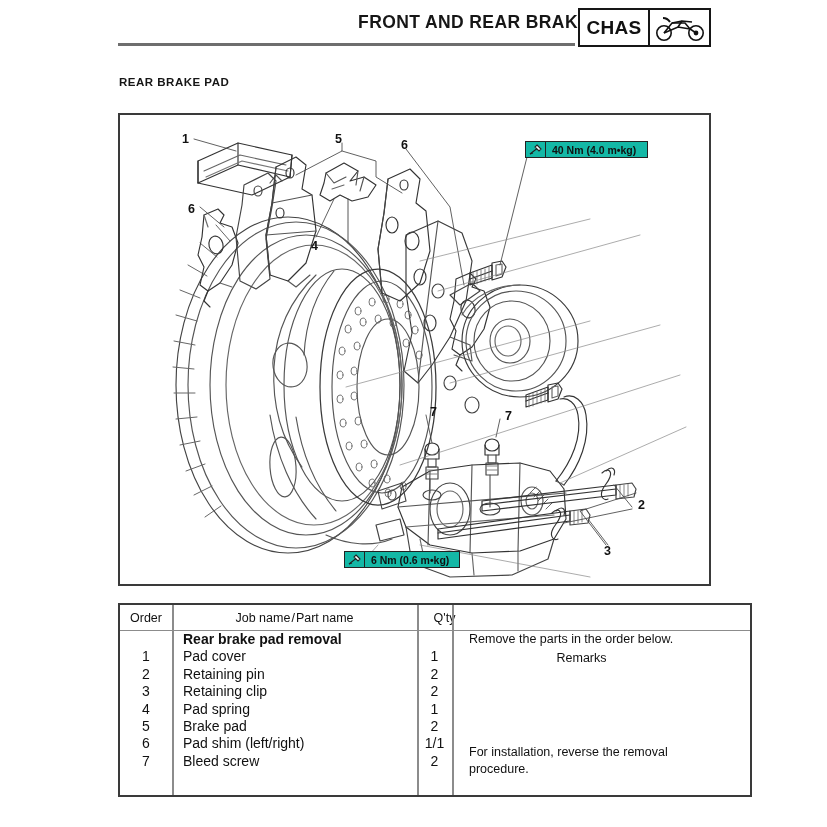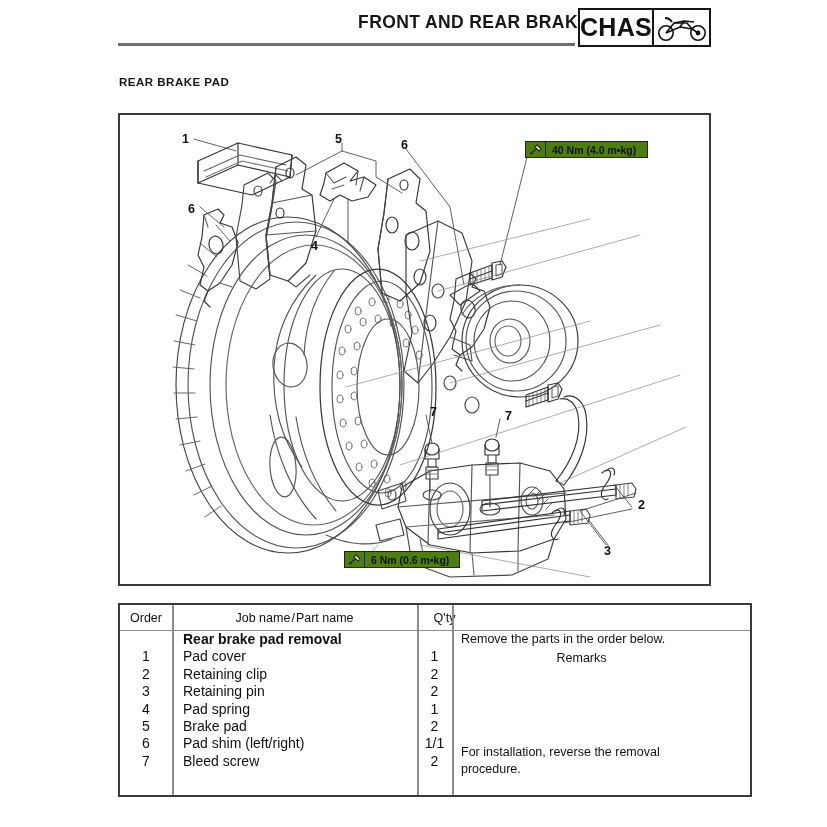--- a/index.html
+++ b/index.html
@@ -52,21 +52,21 @@
     box-sizing: border-box;
     display: flex;
     align-items: stretch;
     background: #fff;
   }
   .chas-label {
     flex: 0 0 68px;
     display: flex;
     align-items: center;
     justify-content: center;
-    font-size: 25px;
+    font-size: 19px;
     font-weight: bold;
     letter-spacing: 0.3px;
     color: #111;
   }
   .chas-icon {
     flex: 1;
     border-left: 2px solid #161616;
     display: flex;
     align-items: center;
     justify-content: center;
@@ -108,21 +108,21 @@
     font-size: 12.5px;
     font-weight: bold;
     color: #111;
     line-height: 1;
   }
 
   
   .torque-box {
     position: absolute;
     border: 1.6px solid #222;
-    background: #4d7c0f;
+    background: #14b8a6;
     height: 17px;
     display: flex;
     align-items: stretch;
     box-sizing: border-box;
   }
   .torque-icon {
     flex: 0 0 19px;
     border-right: 1.4px solid #222;
     display: flex;
     align-items: center;
@@ -189,21 +189,21 @@
   }
   .rows-order, .rows-job, .rows-qty {
     position: absolute;
     top: 0;
     font-size: 14px;
     color: #111;
   }
   .rows-order { left: 0;     width: 52px;  text-align: center; }
   .rows-job   { left: 52px;  width: 245px; padding-left: 11px; box-sizing: border-box; }
   .rows-qty   { left: 297px; width: 35px;  text-align: center; }
-  .rows-rem   { position: absolute; left: 332px; width: 259px; top: 0; padding-left: 9px; box-sizing: border-box; font-size: 12.5px; color: #111; }
+  .rows-rem   { position: absolute; left: 332px; width: 259px; top: 0; padding-left: 17px; box-sizing: border-box; font-size: 12.5px; color: #111; }
 
   .row-line {
     height: 17.4px;
     line-height: 17.4px;
     white-space: nowrap;
   }
   .row-line.bold { font-weight: bold; }
   .row-line.blank { visibility: hidden; }
   .rem-note { line-height: 16.5px; }
   .rem-spacer { height: 96px; }
@@ -603,22 +603,22 @@
       <div class="row-line">3</div>
       <div class="row-line">4</div>
       <div class="row-line">5</div>
       <div class="row-line">6</div>
       <div class="row-line">7</div>
     </div>
 
     <div class="rows-job">
       <div class="row-line bold">Rear brake pad removal</div>
       <div class="row-line">Pad cover</div>
+      <div class="row-line">Retaining pin</div>
       <div class="row-line">Retaining clip</div>
-      <div class="row-line">Retaining pin</div>
       <div class="row-line">Pad spring</div>
       <div class="row-line">Brake pad</div>
       <div class="row-line">Pad shim (left/right)</div>
       <div class="row-line">Bleed screw</div>
     </div>
 
     <div class="rows-qty">
       <div class="row-line blank">&nbsp;</div>
       <div class="row-line">1</div>
       <div class="row-line">2</div>

